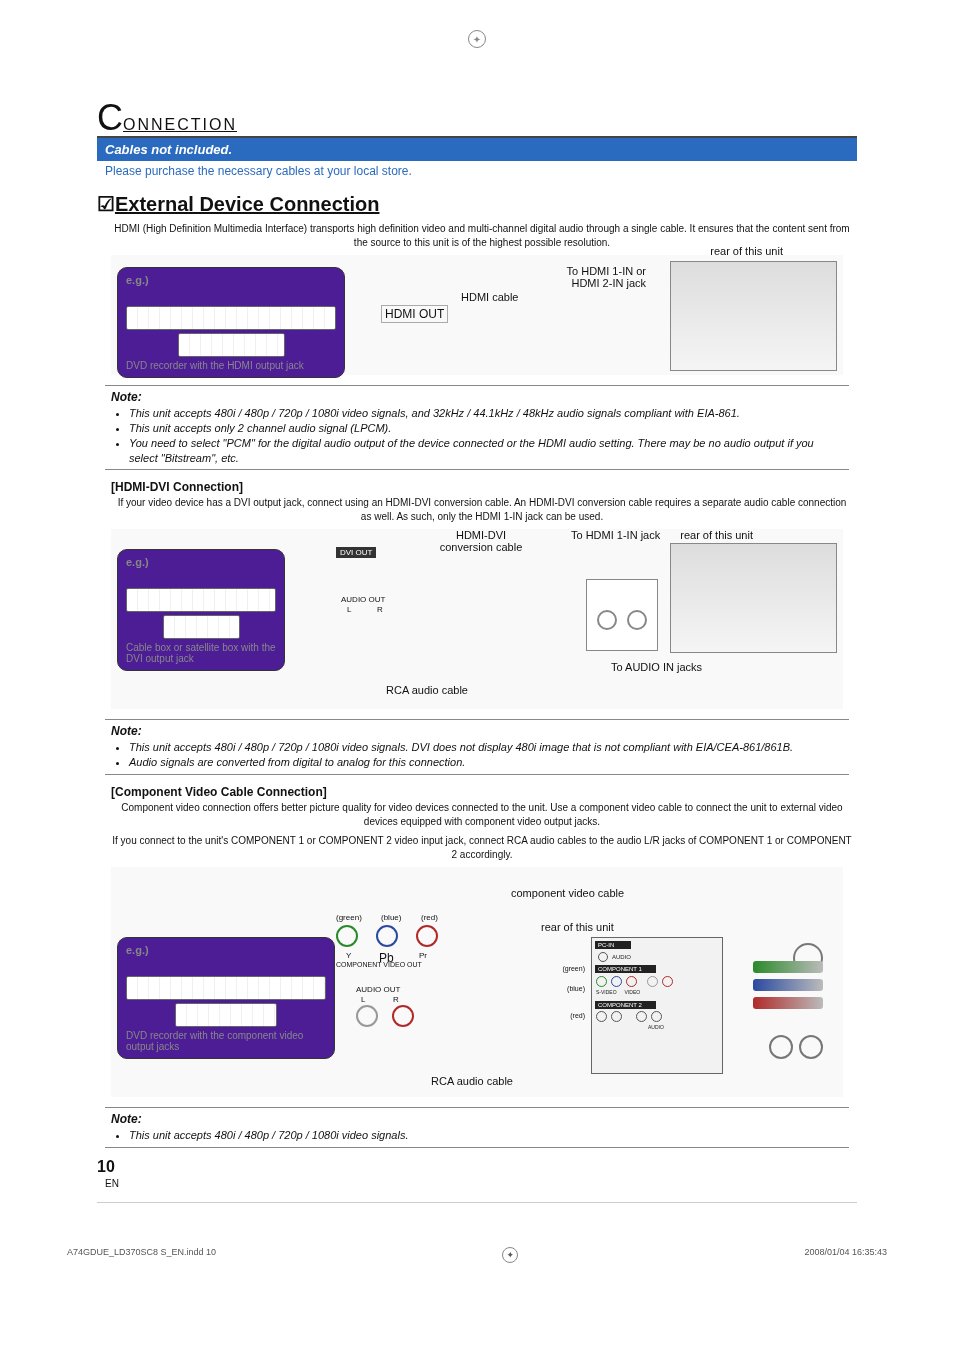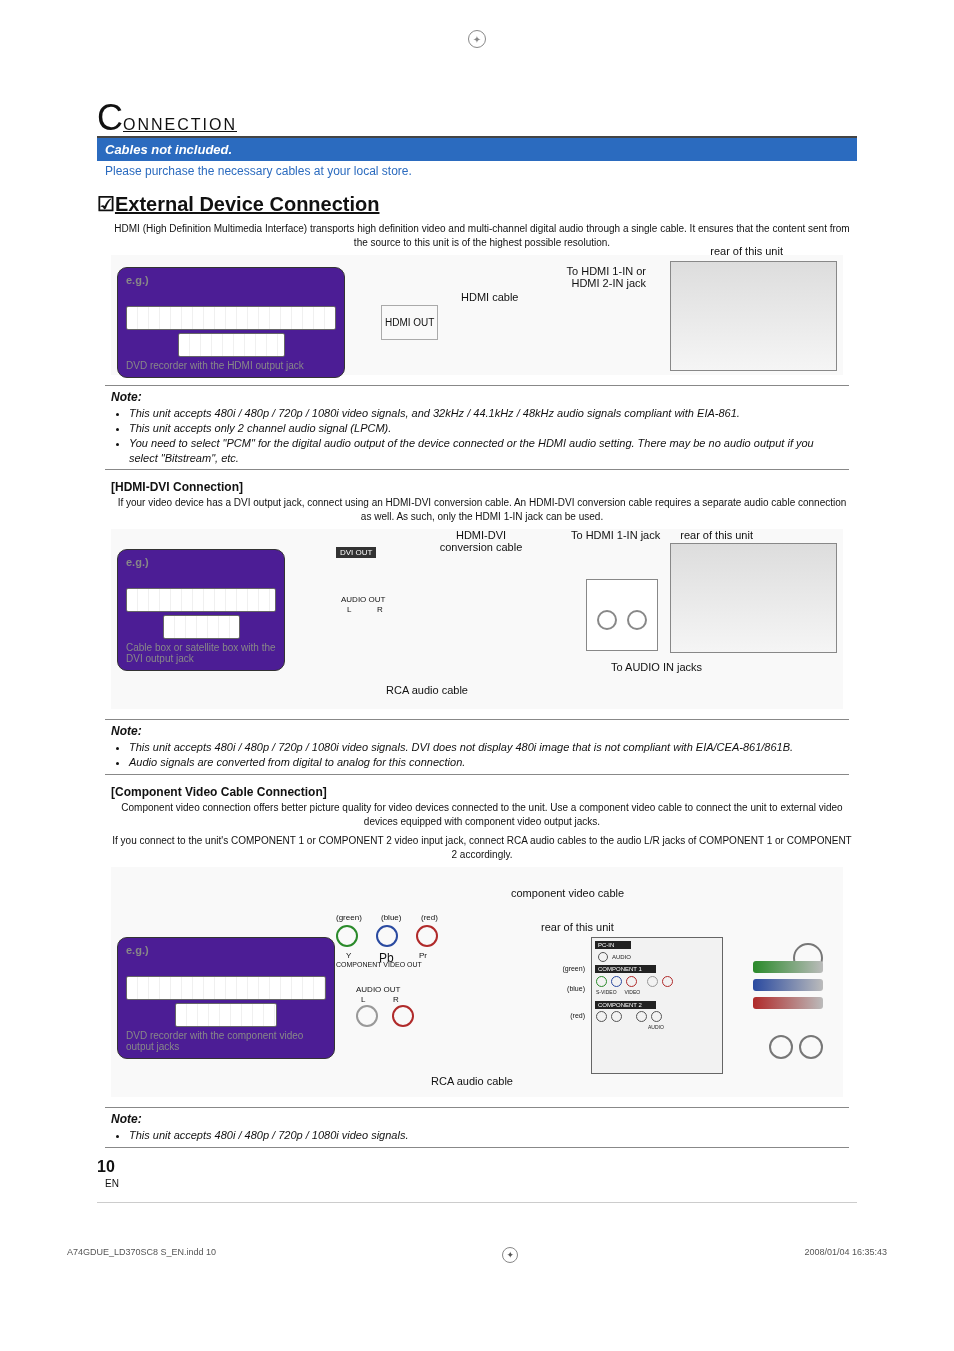--- a/index.html
+++ b/index.html
@@ -172,21 +172,21 @@
 
   <div class="body-text">HDMI (High Definition Multimedia Interface) transports high definition video and multi-channel digital audio through a single cable. It ensures that the content sent from the source to this unit is of the highest possible resolution.</div>
 
   <div class="diagram" style="--h:120px">
     <div class="eg-box" style="top:12px;">
       <div class="eg-title">e.g.)</div>
       <div class="device-rect"></div>
       <div class="device-rect" style="width:50%;margin:3px auto;"></div>
       <div>DVD recorder with the HDMI output jack</div>
     </div>
-    <span class="diagram-label" style="left:270px;top:50px;font-size:10px;border:1px solid #aaa;padding:11px 3px;">HDMI OUT</span>
+    <span class="diagram-label" style="left:270px;top:50px;font-size:12px;border:1px solid #aaa;padding:1px 3px;">HDMI OUT</span>
     <span class="diagram-label" style="left:350px;top:36px;">HDMI cable</span>
     <span class="diagram-label" style="left:445px;top:10px;text-align:right;width:90px;">To HDMI 1-IN or HDMI 2-IN jack</span>
     <span class="diagram-label" style="right:60px;top:-10px;">rear of this unit</span>
     <div style="position:absolute;right:6px;top:6px;width:165px;height:108px;border:1px solid #888;background:linear-gradient(#ddd,#f5f5f5);"></div>
   </div>
 
   <div class="note-box">
     <div class="note-title">Note:</div>
     <ul>
       <li>This unit accepts 480i / 480p / 720p / 1080i video signals, and 32kHz / 44.1kHz / 48kHz audio signals compliant with EIA-861.</li>

